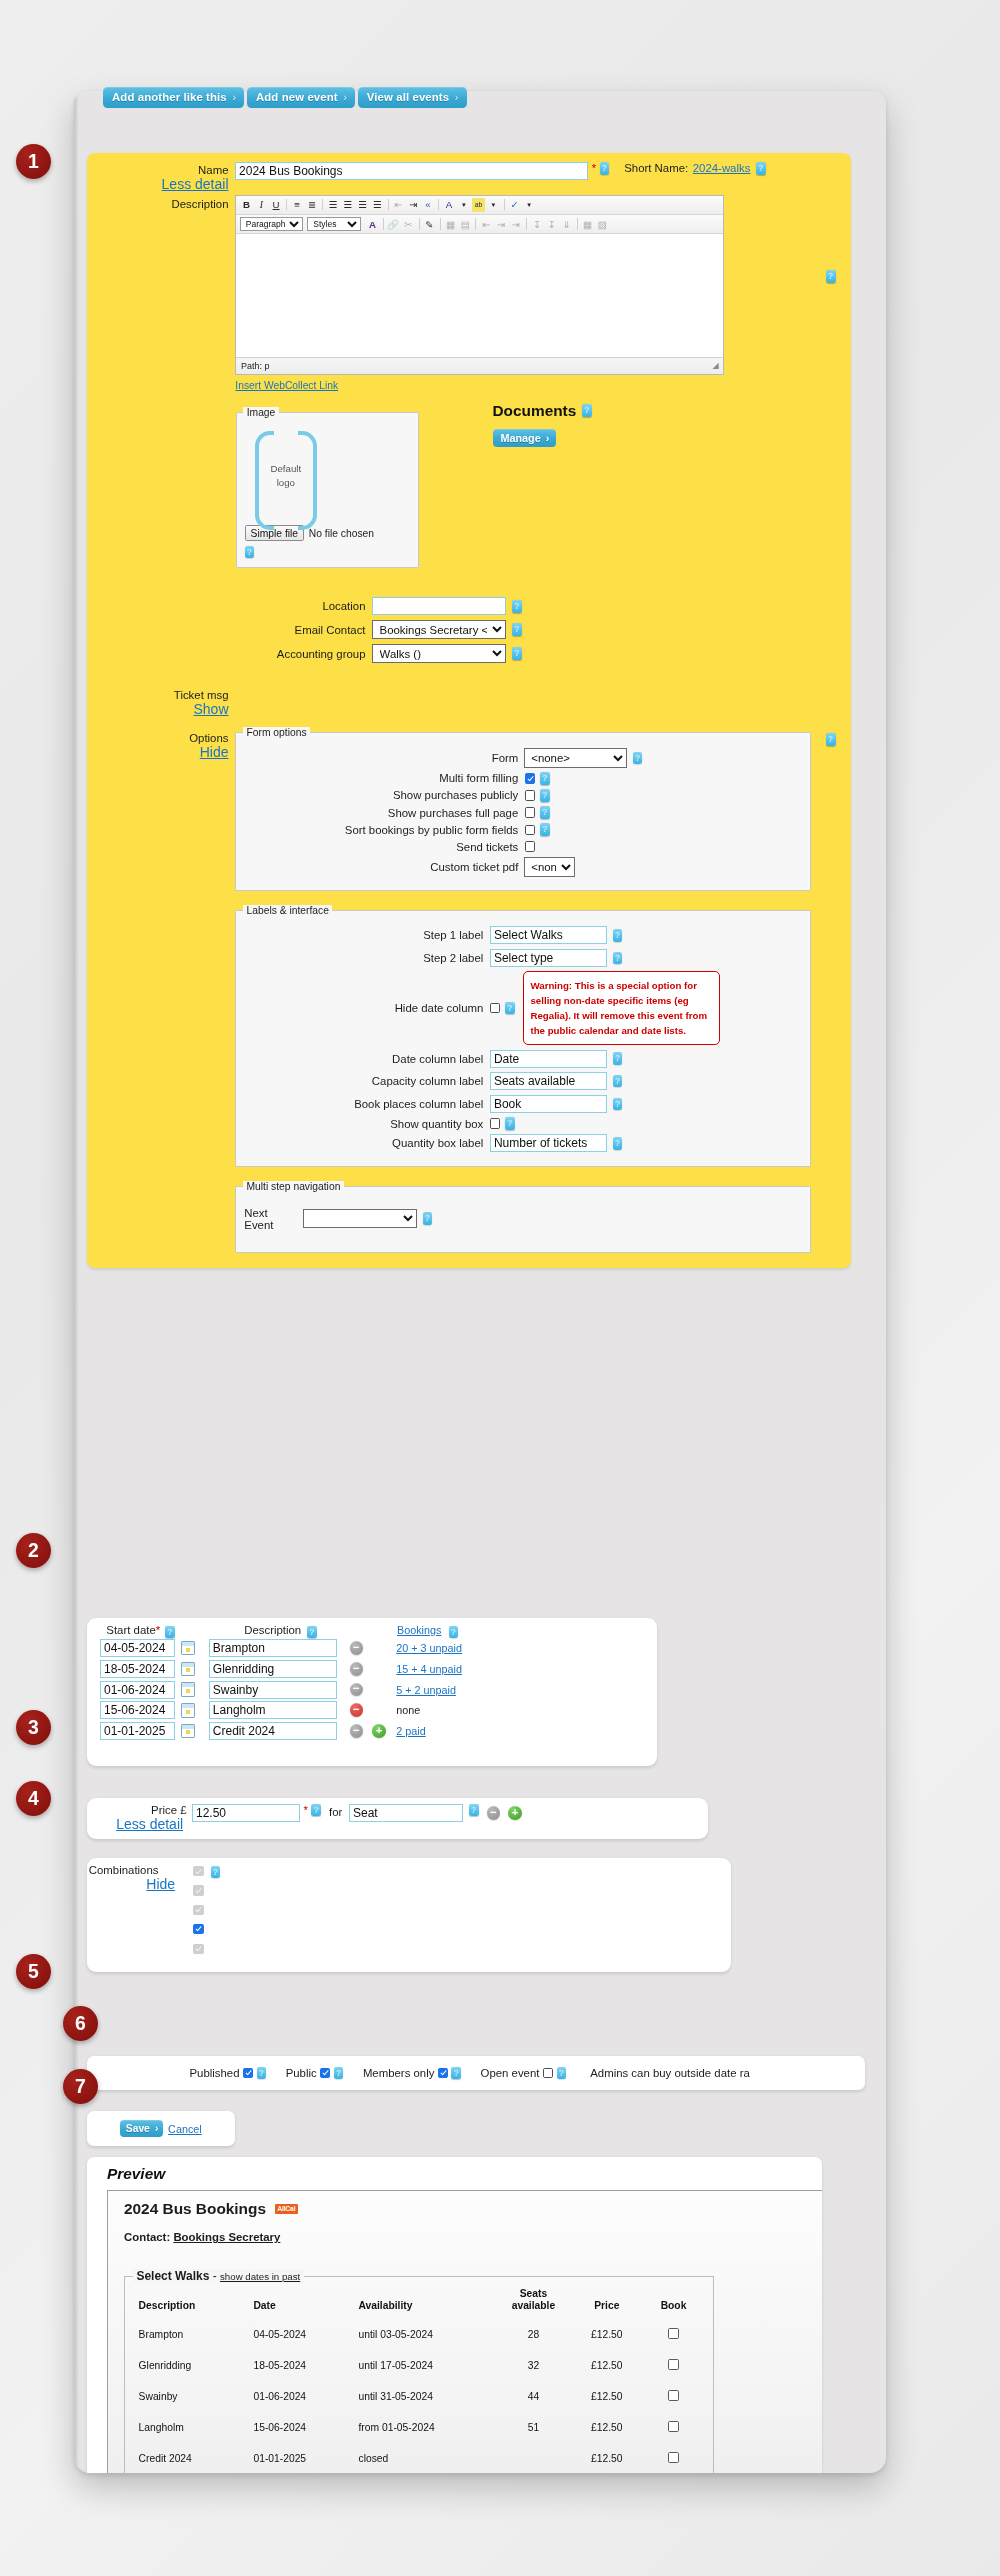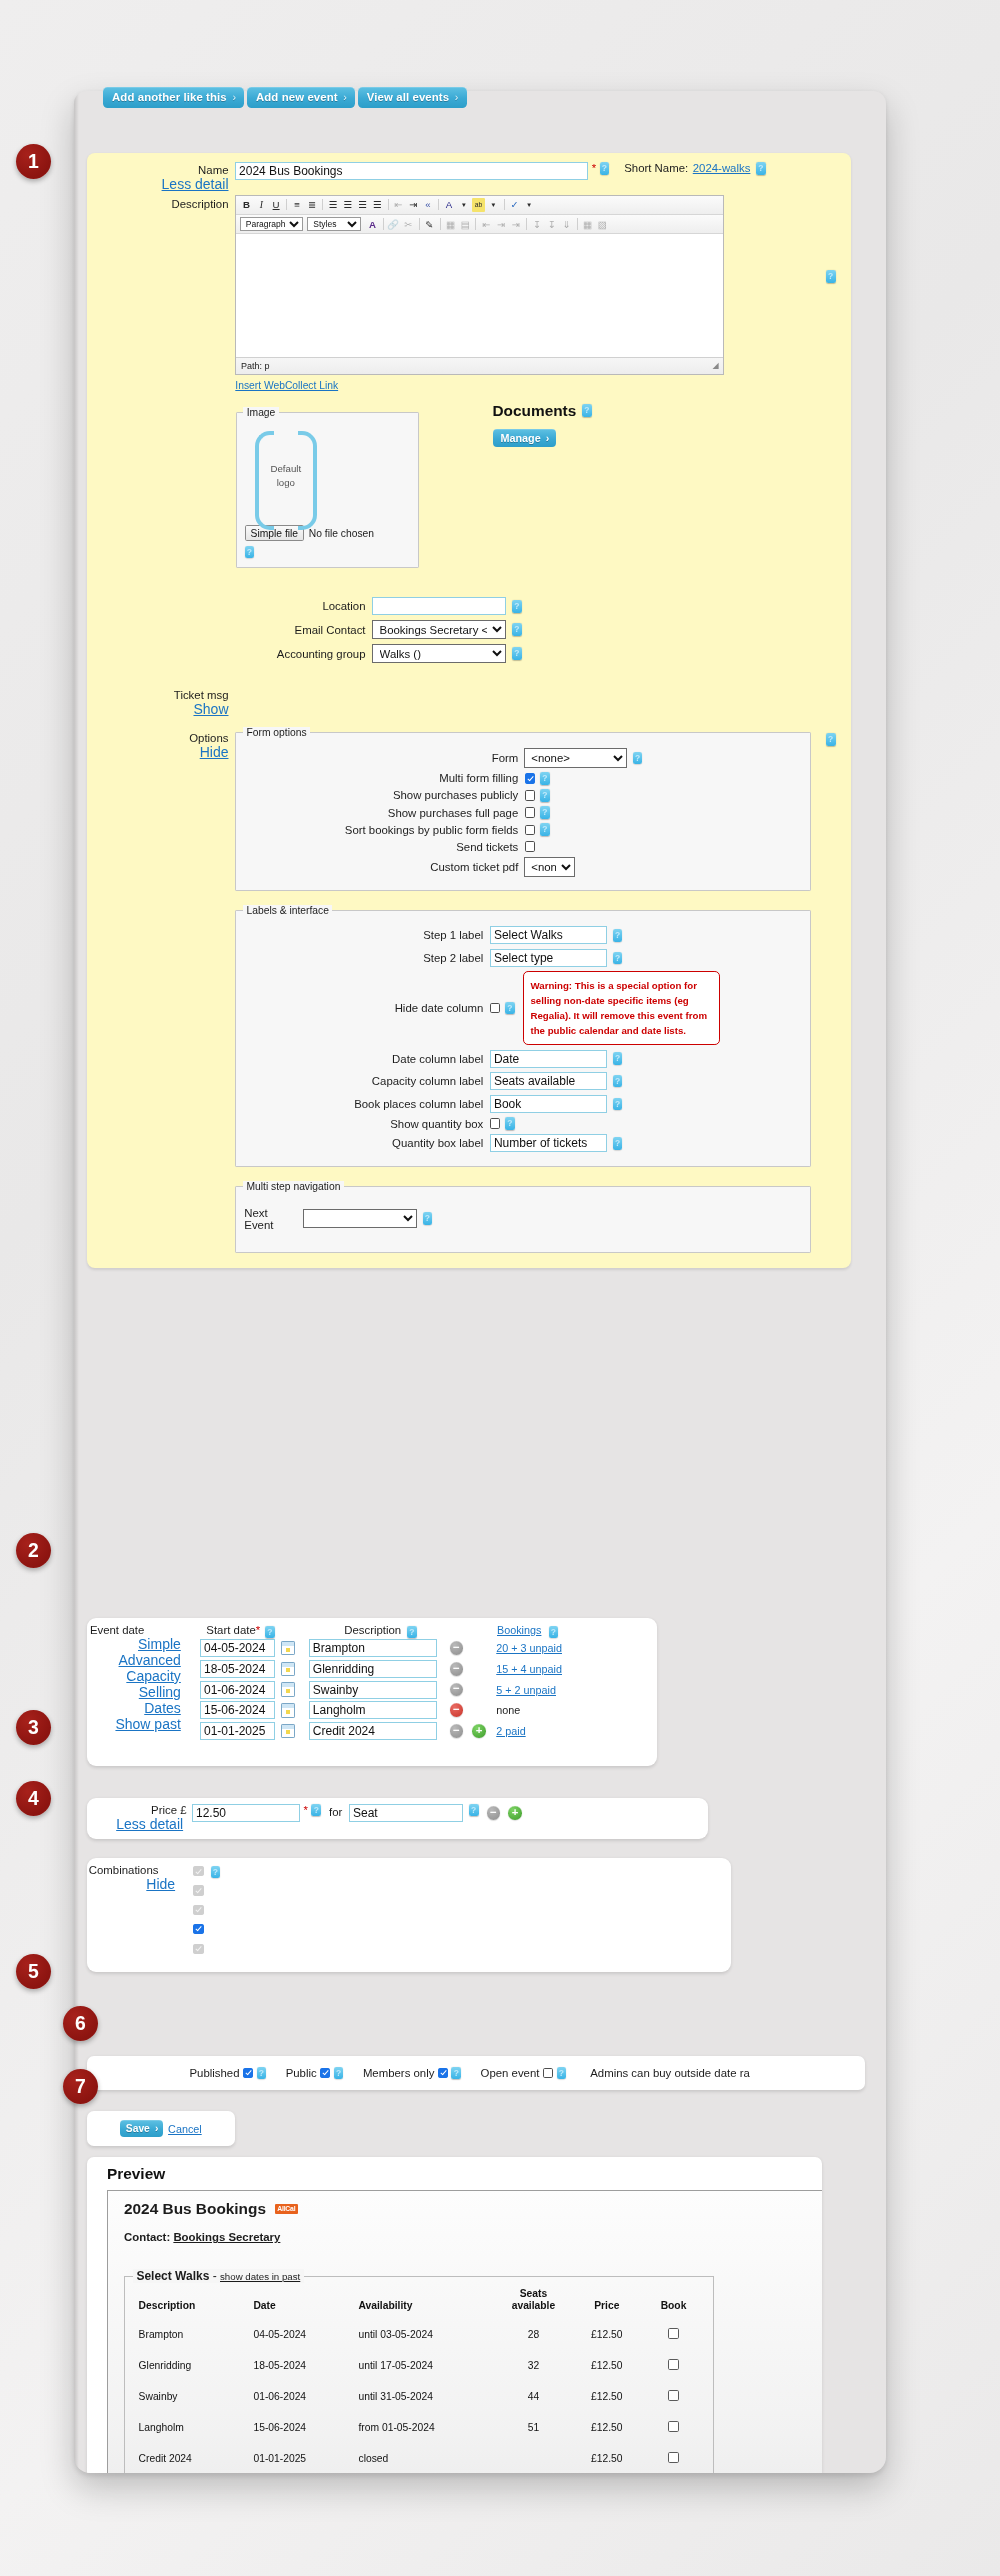--- a/index.html
+++ b/index.html
@@ -78,21 +78,21 @@
   .hdr-link { font-size: 11.4px; color:#1a74c4; text-decoration: underline; cursor:pointer;}
   .hdr-plain { font-size: 11.4px; color:#222;}
   .hdr-live { font-size: 11.4px; color:#007a00; }
 
   
   #form-panel {
     position: absolute;
     left: 12.5px;
     top: 62px;
     width: 764px;
-    background: #fef9c3;
+    background: #fde047;
     border-radius: 8px;
     padding: 9px 0 15px 0;
     box-shadow: 0 1.1px 2.8px rgba(0,0,0,.10);
   }
 
   
   .row { display:flex; align-items:center; margin: 0 0 4.6px 0; }
   .lbl { font-size: 11.4px; color:#1c1c1c; text-align:right; }
   .sublink { font-size:14px; color:#1a74c4; text-decoration:underline; cursor:pointer; display:block; text-align:right;}
 
@@ -283,21 +283,21 @@
   }
   .minus-btn { background: radial-gradient(circle at 35% 28%, #b9b9b9, #8d8d8d); }
   .minus-btn.red { background: radial-gradient(circle at 35% 28%, #e96a62, #c8342a); }
   .plus-btn { background: radial-gradient(circle at 35% 28%, #7dd464, #3d9b2a); }
   .minus-btn span, .plus-btn span { position:relative; top:-1.1px; }
 
   .bk-link { font-size:10.8px;color:#1a74c4;text-decoration:underline;cursor:pointer; }
   .bk-none { font-size:10.8px;color:#222; }
 
   
-  #preview-head { font-size:15.4px; font-weight:bold; color:#111; }
+  #preview-head { font-size:15.4px; font-weight:bold; color:#111;font-style:italic; }
   #prev-inner {
     background: linear-gradient(180deg,#fdfdfd 0%,#f2f2f2 70%,#eaeaea 100%);
     border-top:1.1px solid #9d9d9d;
     border-left:1.1px solid #9d9d9d;
     height: 348px;
     position:relative;
   }
   #prev-title { font-size:15.4px;font-weight:bold;color:#1c1c1c; }
   .allcal {
     background:#e8621d; color:#fff; font-size:6.8px; font-weight:bold;
@@ -611,29 +611,20 @@
       </div>
 
       <span class="help" style="position:absolute;right:15px;margin-top:1.1px;">?</span>
     </div>
 
   </div>
 
   <div class="sec-card" style="left:12.5px; top:1527px; width:570px; height:148px;">
     <div style="display:flex;padding:5.7px 0 0 0;">
 
-      <div style="width:100px;">
-        <div class="lbl" style="text-align:left;padding-left:3.4px;">Event date</div>
-        <a class="sublink" style="padding-right:5.7px;">Simple</a>
-        <a class="sublink" style="padding-right:5.7px;">Advanced</a>
-        <a class="sublink" style="padding-right:5.7px;">Capacity</a>
-        <a class="sublink" style="padding-right:5.7px;">Selling</a>
-        <a class="sublink" style="padding-right:5.7px;">Dates</a>
-        <a class="sublink" style="padding-right:5.7px;">Show past</a>
-      </div>
 
       <div style="flex:1;">
 
         <div style="display:flex;align-items:center;height:15px;">
           <div style="width:108px;text-align:center;">
             <span class="dt-hdr">Start date</span><span class="req" style="margin:0">*</span>
             <span class="help" style="margin-left:2.3px;">?</span>
           </div>
           <div style="width:131px;text-align:center;margin-left:20.5px;">
             <span class="dt-hdr">Description</span>

